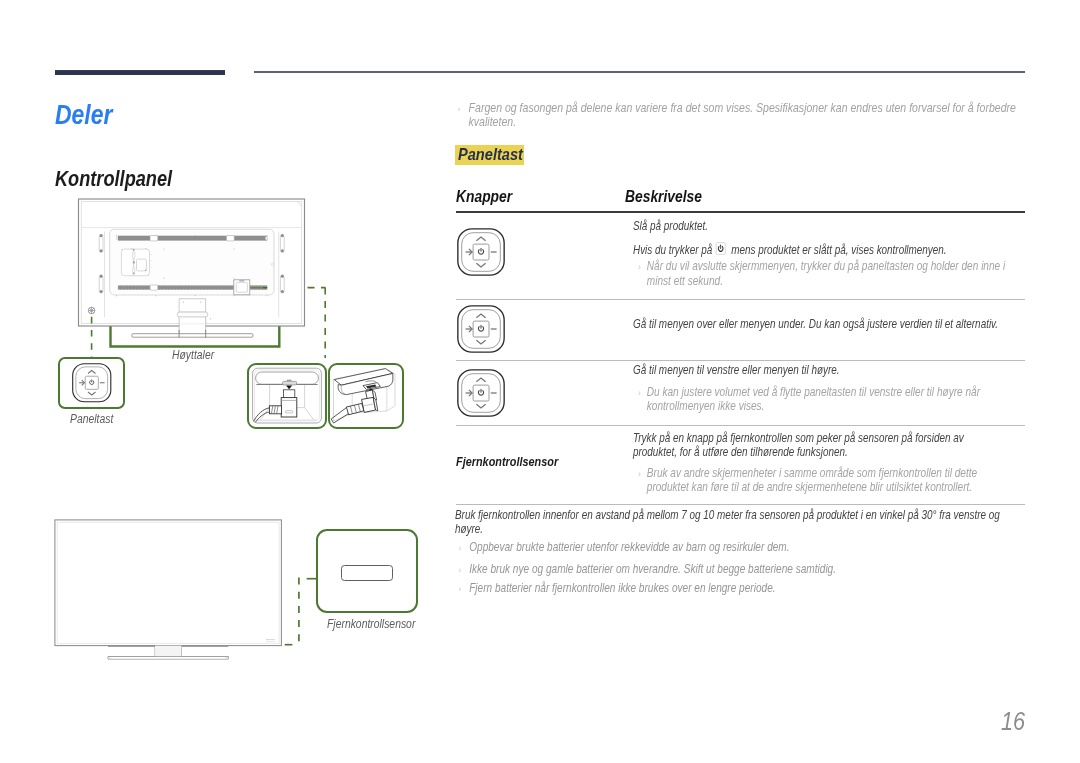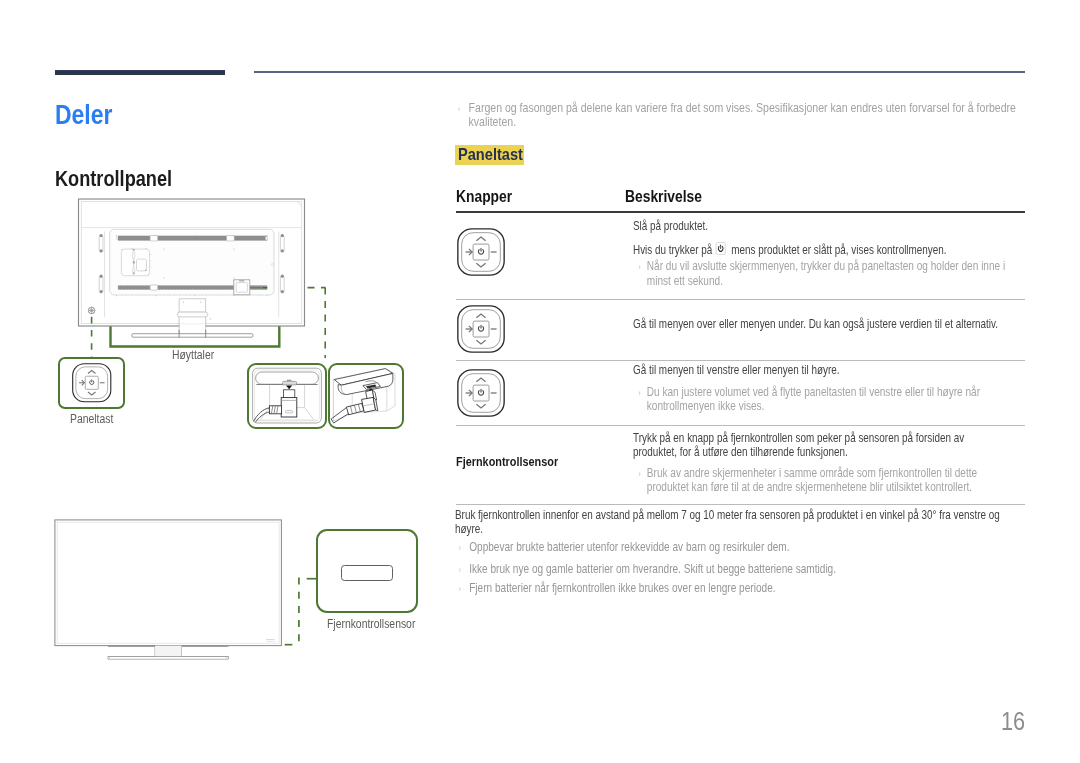--- a/index.html
+++ b/index.html
@@ -1,19 +1,19 @@
 <!DOCTYPE html>
 <html><head>
 <meta charset="utf-8">
 <title>Deler</title>
 <style>
   html,body{margin:0;padding:0;}
   body{width:1080px;height:763px;background:#ffffff;
        font-family:"Liberation Sans",sans-serif;overflow:hidden;}
-  .page{position:relative;width:984px;height:763px;}
+  .page{position:relative;width:984px;height:763px;font-style:italic;}
   .abs{position:absolute;}
   .sx{transform-origin:left top;}
   .cap{font-size:12.3px;color:#5c5c5c;transform:scaleX(0.845);transform-origin:left top;white-space:nowrap;}
 
   
   .hdr-bar{left:55px;top:69.5px;width:170px;height:5.5px;
            background:linear-gradient(180deg,#3e4260 0%,#2b3050 35%,#2c3550 72%,#1f4039 100%);}
   .hdr-line{left:254px;top:71.3px;width:771px;height:1.4px;background:#5c6084;}
 
   

